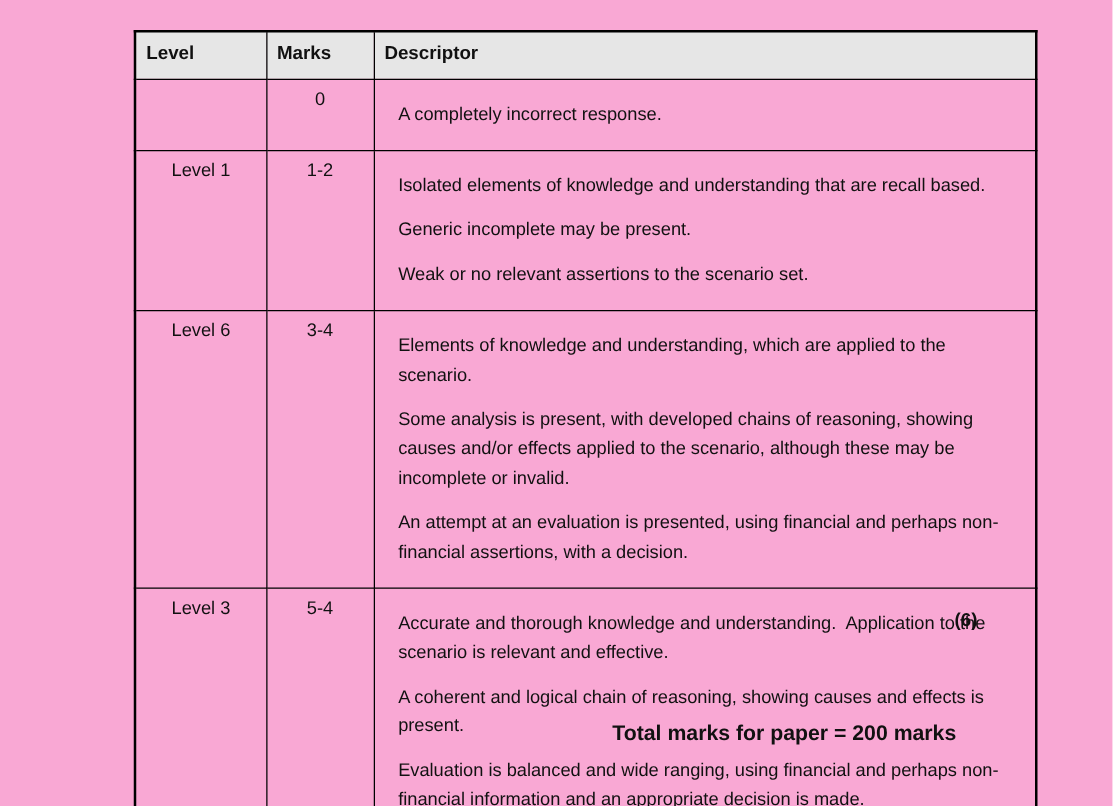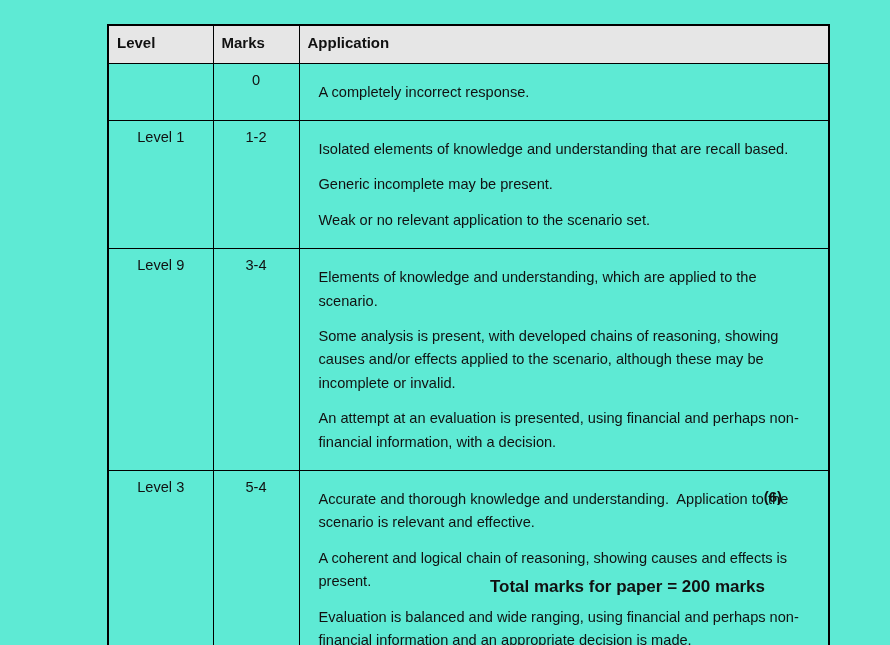--- a/index.html
+++ b/index.html
@@ -5,21 +5,21 @@
   * { box-sizing: border-box; margin: 0; padding: 0; }
   html, body { background: #ffffff; }
   body {
     width: 890px; height: 645px;
     font-family: "Liberation Sans", sans-serif;
     color: #111111;
   }
   .page {
     position: relative;
     width: 890px; height: 645px;
-    background: #5eead4;
+    background: #f9a8d4;
     overflow: hidden;
   }
   table.rubric {
     position: absolute;
     left: 107px; top: 24px;
     width: 721px;
     border-collapse: collapse;
     table-layout: fixed;
     border: 2px solid #000000;
   }
@@ -64,47 +64,47 @@
   <table class="rubric">
     <colgroup>
       <col style="width:105px">
       <col style="width:86px">
       <col style="width:530px">
     </colgroup>
     <thead>
       <tr>
         <th>Level</th>
         <th>Marks</th>
-        <th>Application</th>
+        <th>Descriptor</th>
       </tr>
     </thead>
     <tbody>
       <tr class="r0">
         <td class="c-level"></td>
         <td class="c-mark">0</td>
         <td class="c-desc">
           <p>A completely incorrect response.</p>
         </td>
       </tr>
       <tr class="r1">
         <td class="c-level">Level 1</td>
         <td class="c-mark">1-2</td>
         <td class="c-desc">
           <p>Isolated elements of knowledge and understanding that are recall based.</p>
           <p>Generic incomplete may be present.</p>
-          <p>Weak or no relevant application to the scenario set.</p>
+          <p>Weak or no relevant assertions to the scenario set.</p>
         </td>
       </tr>
       <tr class="r2">
-        <td class="c-level">Level 9</td>
+        <td class="c-level">Level 6</td>
         <td class="c-mark">3-4</td>
         <td class="c-desc">
           <p>Elements of knowledge and understanding, which are applied to the scenario.</p>
           <p>Some analysis is present, with developed chains of reasoning, showing causes and/or effects applied to the scenario, although these may be incomplete or invalid.</p>
-          <p>An attempt at an evaluation is presented, using financial and perhaps non-financial information, with a decision.</p>
+          <p>An attempt at an evaluation is presented, using financial and perhaps non-financial assertions, with a decision.</p>
         </td>
       </tr>
       <tr class="r3">
         <td class="c-level">Level 3</td>
         <td class="c-mark">5-4</td>
         <td class="c-desc">
           <p>Accurate and thorough knowledge and understanding.  Application to the scenario is relevant and effective.</p>
           <p>A coherent and logical chain of reasoning, showing causes and effects is present.</p>
           <p>Evaluation is balanced and wide ranging, using financial and perhaps non-financial information and an appropriate decision is made.</p>
         </td>

